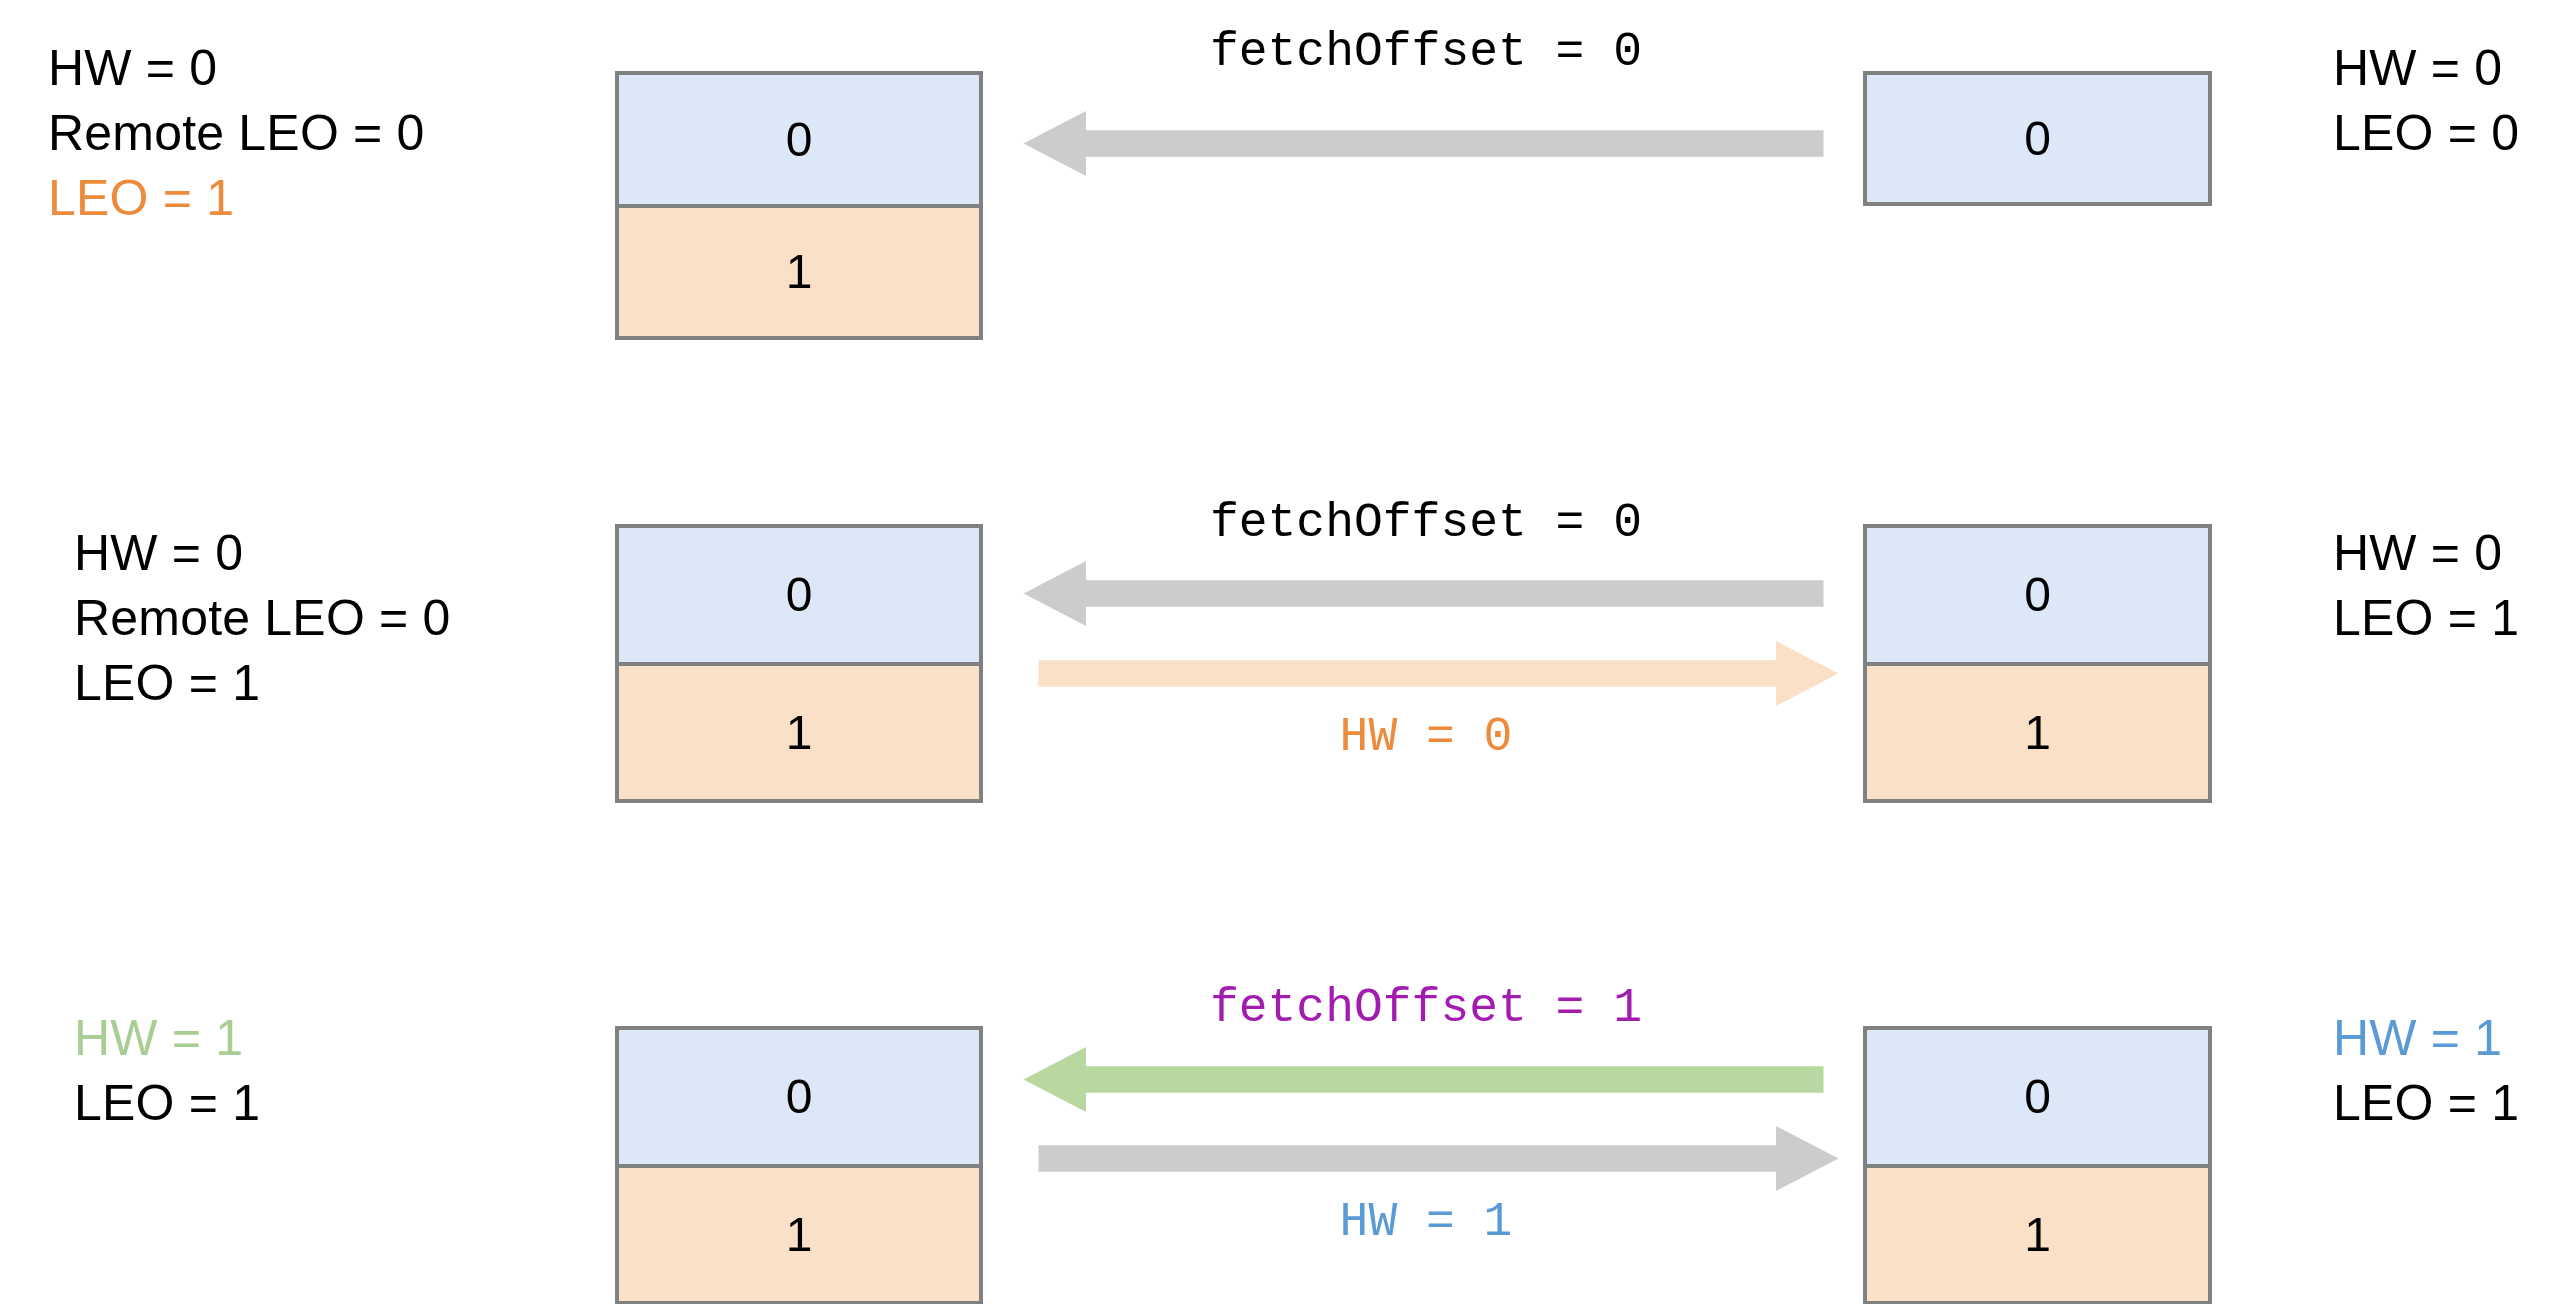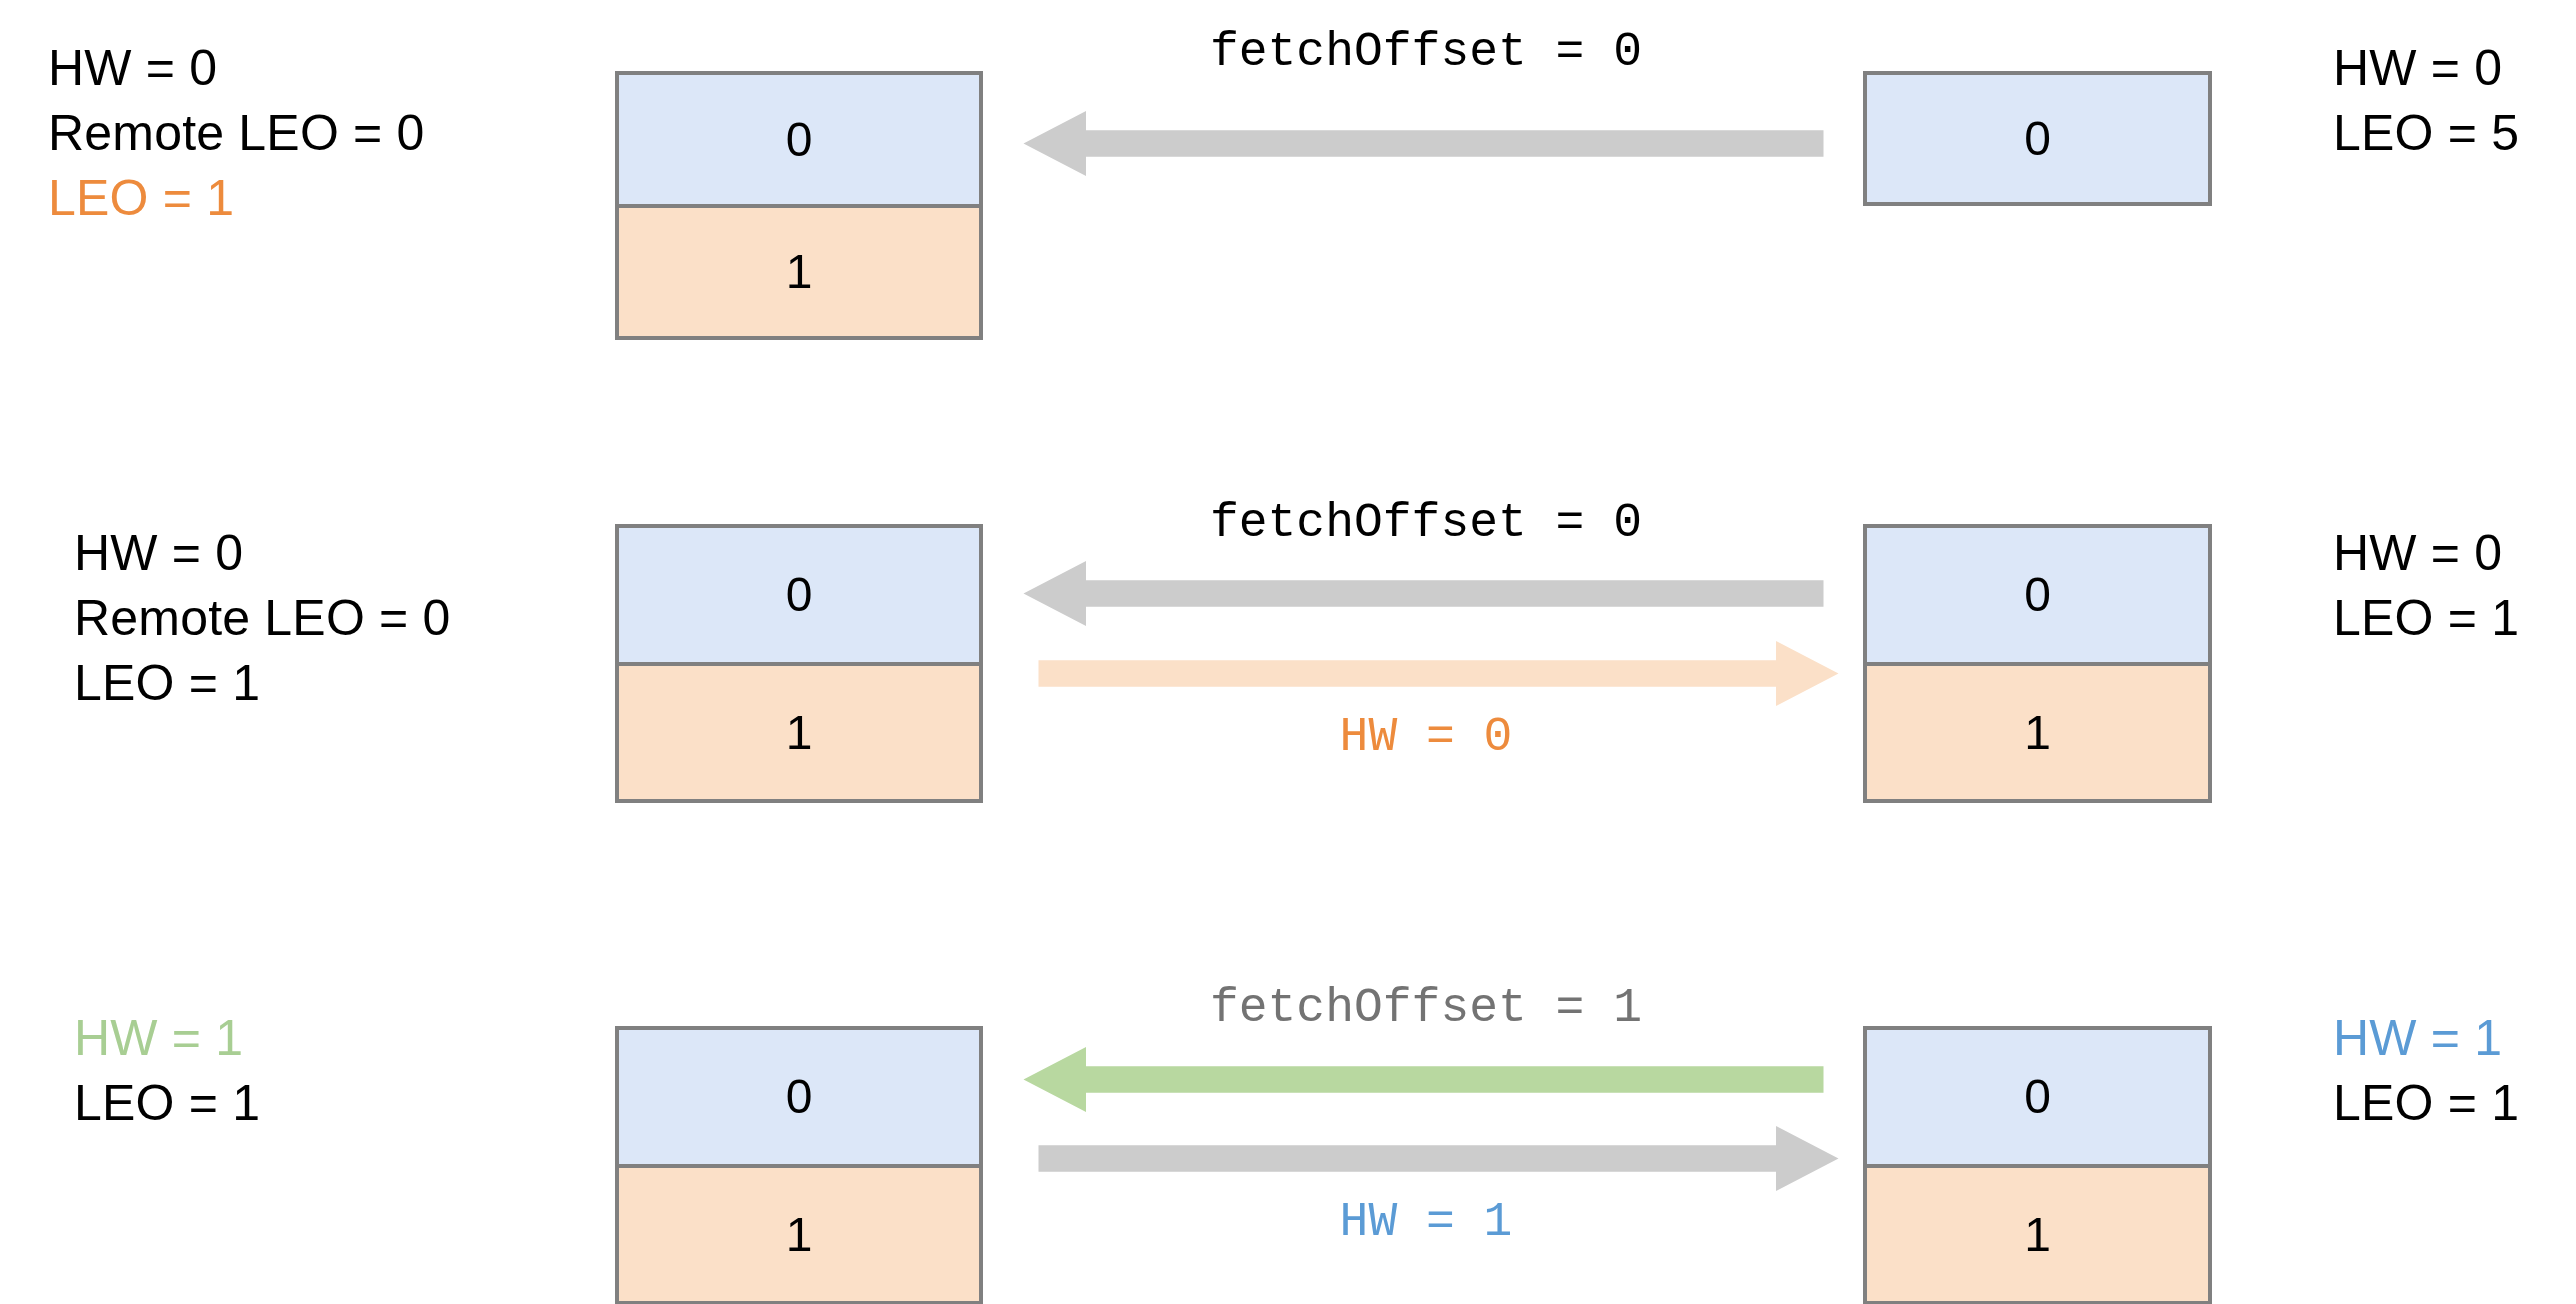--- a/index.html
+++ b/index.html
@@ -95,21 +95,21 @@
   <svg class="arrow-svg" style="left:1022px; top:107px;" width="803" height="65" viewBox="0 0 960 78">
     <polygon points="960,23 75,23 75,0 0,39 75,78 75,55 960,55" fill="#CCCCCC"></polygon>
   </svg>
 
   <div class="logbox" style="left:1863px; top:67px; width:349px; height:135px;">
     <div class="cell cell-blue">0</div>
   </div>
 
   <div class="label-block" style="left:2333px; top:32px;">
     <span class="line c-black">HW = 0</span>
-    <span class="line c-black">LEO = 5</span>
+    <span class="line c-black">LEO = 0</span>
   </div>
 
   <div class="label-block" style="left:74px; top:517px;">
     <span class="line c-black">HW = 0</span>
     <span class="line c-black">Remote LEO = 0</span>
     <span class="line c-black">LEO = 1</span>
   </div>
 
   <div class="logbox" style="left:615px; top:520px; width:368px; height:279px;">
     <div class="cell cell-blue">0</div>
@@ -145,21 +145,21 @@
   <div class="label-block" style="left:74px; top:1002px;">
     <span class="line c-green">HW = 1</span>
     <span class="line c-black">LEO = 1</span>
   </div>
 
   <div class="logbox" style="left:615px; top:1022px; width:368px; height:279px;">
     <div class="cell cell-blue">0</div>
     <div class="cell cell-orange">1</div>
   </div>
 
-  <div class="arrow-caption" style="left:1037px; top:977px; width:778px; color:#737373;">
+  <div class="arrow-caption" style="left:1037px; top:977px; width:778px; color:#a21caf;">
     <span>fetchOffset = 1</span>
   </div>
 
   <svg class="arrow-svg" style="left:1022px; top:1043px;" width="803" height="65" viewBox="0 0 960 78">
     <polygon points="960,23 75,23 75,0 0,39 75,78 75,55 960,55" fill="#B8D8A0"></polygon>
   </svg>
 
   <svg class="arrow-svg" style="left:1037px; top:1122px;" width="803" height="65" viewBox="0 0 960 78">
     <polygon points="0,23 885,23 885,0 960,39 885,78 885,55 0,55" fill="#CCCCCC"></polygon>
   </svg>

